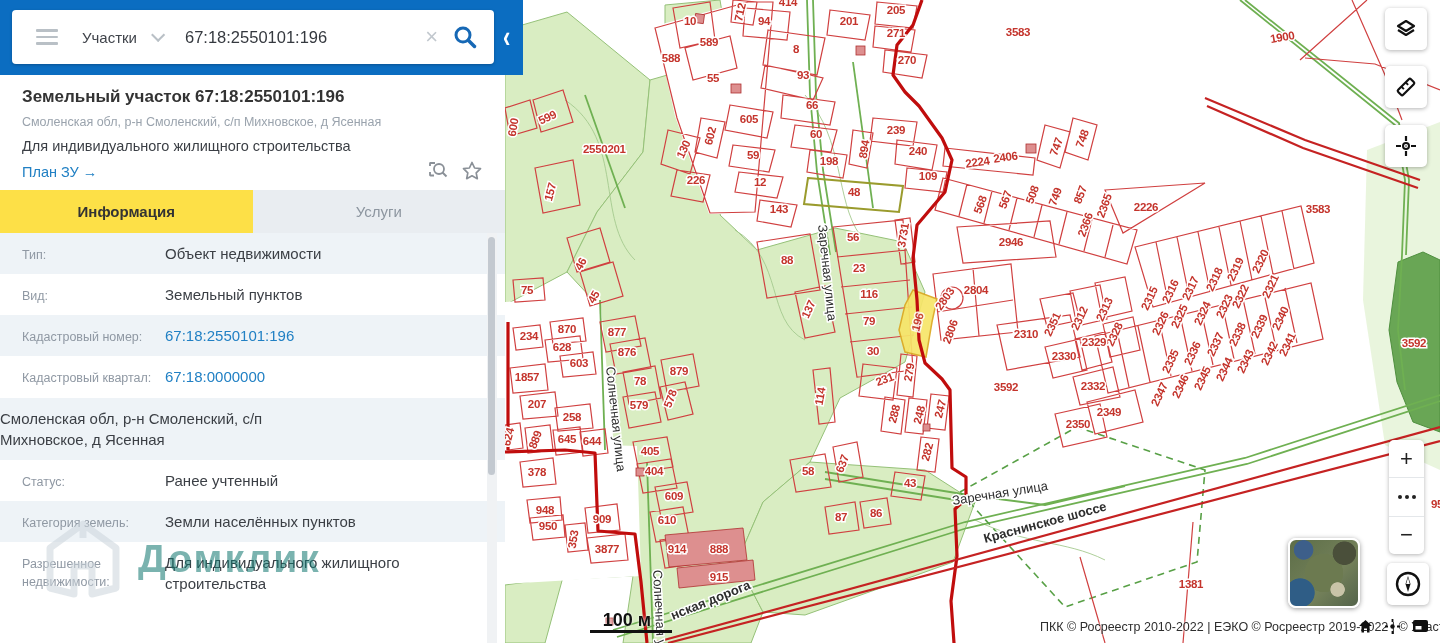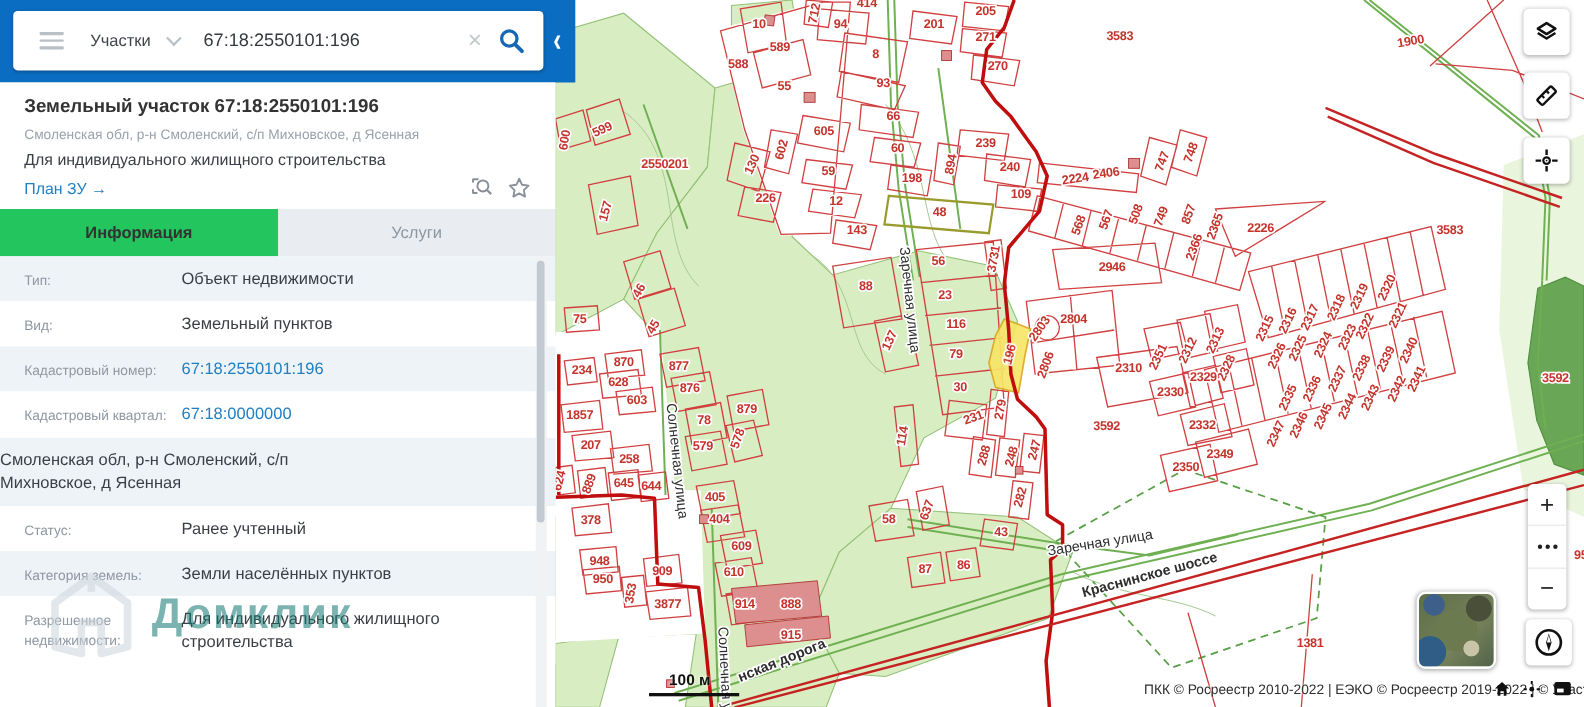--- a/index.html
+++ b/index.html
@@ -29,21 +29,21 @@
   #info-head{position:absolute;left:0;top:75px;width:505px;height:115px;background:#fff;padding:10px 33px 0 22px;}
   #title{font-size:17px;font-weight:bold;color:#333;margin-top:2px;}
   #subtitle{font-size:12.5px;color:#9aa3ad;margin-top:8px;}
   #usage{font-size:14.5px;color:#3b3f45;margin-top:9px;}
   #planzu{font-size:14.5px;color:#2180c4;margin-top:10px;display:inline-block;cursor:pointer;text-align:right;}
   #head-icons{position:absolute;right:22px;bottom:8px;display:flex;gap:12px;}
   #head-icons svg{cursor:pointer;}
 
   #tabs{position:absolute;left:0;top:190px;width:505px;height:43px;display:flex;}
   .tab{flex:1;display:flex;align-items:center;justify-content:center;font-size:15px;cursor:pointer;}
-  .tab.active{background:#22c55e;color:#333;font-weight:bold;}
+  .tab.active{background:#fde047;color:#333;font-weight:bold;}
   .tab.inactive{background:#e9edf1;color:#8d96a0;}
 
   #rows{position:absolute;left:0;top:233px;width:505px;}
   .row{display:flex;width:505px;padding:10px 0;min-height:40px;}
   .row:nth-child(odd){background:#eef3f7;}
   .row:nth-child(even){background:#ffffff;}
   .rlabel{width:165px;padding-left:22px;font-size:12.5px;color:#8f98a3;padding-top:3px;line-height:1.45;}
   .rvalue{width:310px;padding-left:0;font-size:15px;color:#3b3f45;line-height:1.4;}
   .rvalue.link{color:#2180c4;cursor:pointer;}
 
@@ -63,21 +63,21 @@
   #satthumb{position:absolute;left:1288px;top:538px;width:72px;height:70px;border-radius:8px;border:2px solid #fff;box-shadow:0 1px 5px rgba(0,0,0,.4);cursor:pointer;
     background:
       radial-gradient(circle at 20% 15%, #3d5f8a 0 12%, transparent 13%),
       radial-gradient(circle at 80% 20%, #4a4f3a 0 15%, transparent 16%),
       radial-gradient(circle at 15% 80%, #2f5d86 0 18%, transparent 19%),
       radial-gradient(circle at 70% 75%, #c9c4a8 0 10%, transparent 11%),
       radial-gradient(circle at 50% 50%, #6c7a50 0 40%, transparent 41%),
       linear-gradient(135deg,#5d6e48,#74815a 60%,#53634a);}
   #attrib{position:absolute;left:1040px;top:620px;width:355px;text-align:right;font-size:12.5px;color:#2e2e2e;text-shadow:0 0 3px #fff,0 0 3px #fff;white-space:nowrap;transform:translateX(-100%) translateX(355px);}
   #attr-icons{position:absolute;left:1358px;top:619px;display:flex;gap:12px;}
-  #scaletext{position:absolute;left:596px;top:610px;width:62px;text-align:center;font-size:14px;font-weight:bold;color:#111;text-shadow:0 0 3px #fff;}
+  #scaletext{position:absolute;left:596px;top:610px;width:62px;text-align:center;font-size:18px;font-weight:bold;color:#111;text-shadow:0 0 3px #fff;}
   #scalebar{position:absolute;left:590px;top:630px;width:82px;height:3px;background:#111;}
 </style>
 </head>
 <body>
 <div id="app">
 
 <div id="map">
 <svg width="935" height="643" viewBox="0 0 935 643">
 
   <g>

